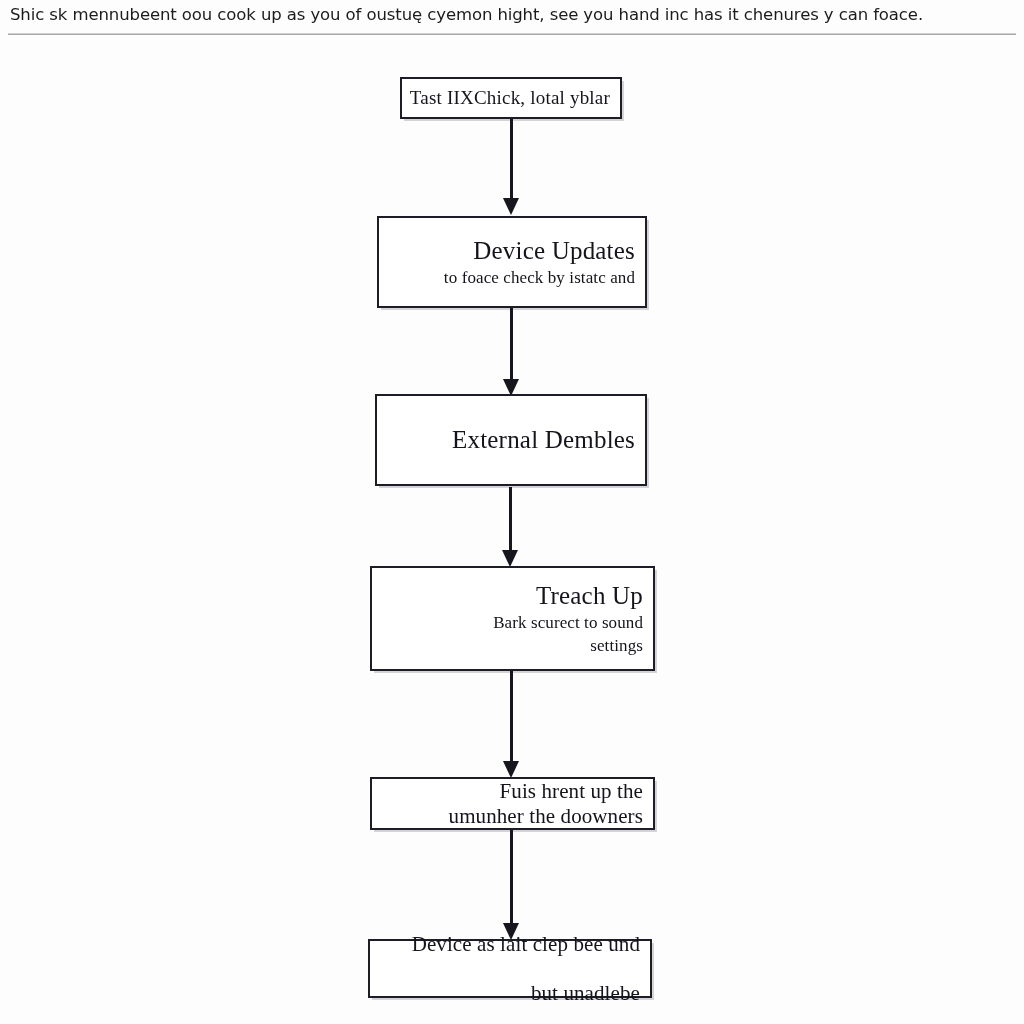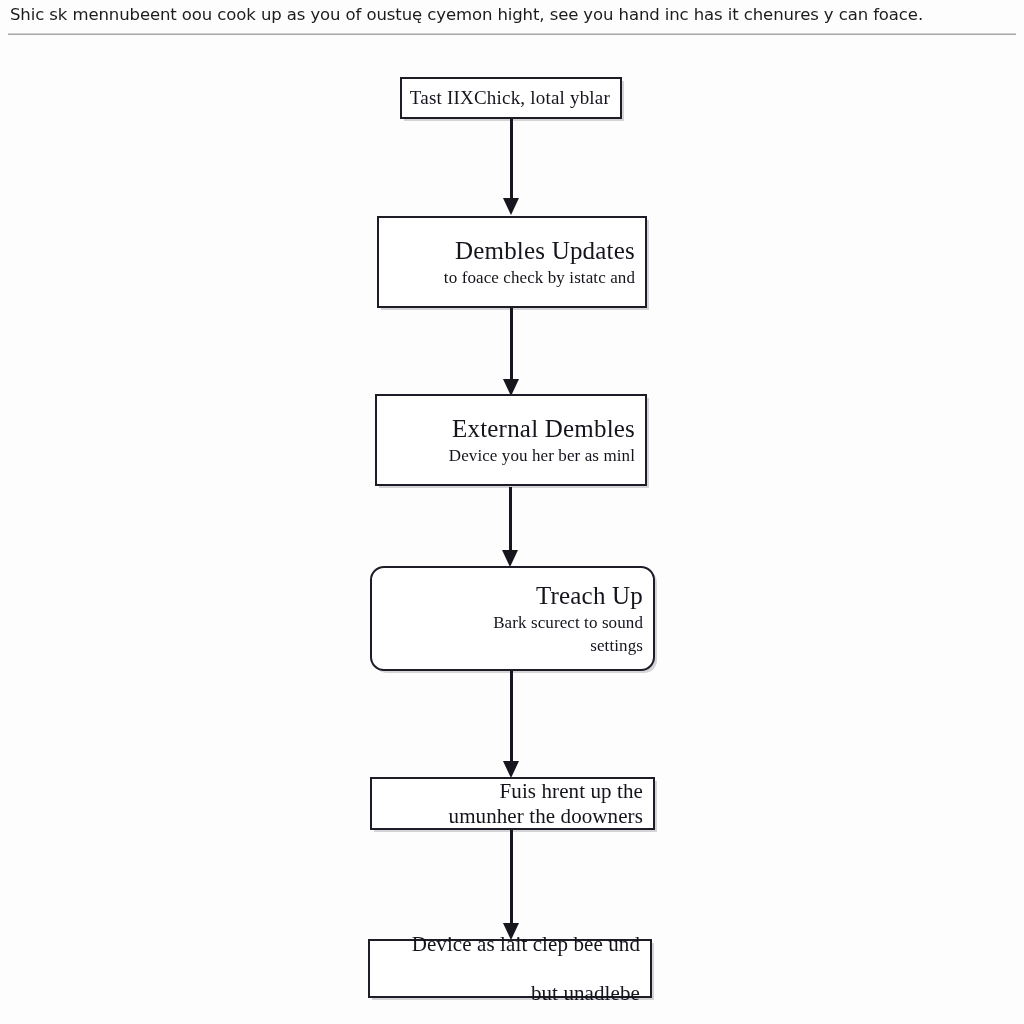--- a/index.html
+++ b/index.html
@@ -135,40 +135,39 @@
     <div class="node single" style="left:400px; top:77px; width:222px; height:42px;">
       <div class="only">Tast IIXChick, lotal yblar</div>
     </div>
 
     <div class="conn" style="left:510px; top:119px; width:3px; height:96px;">
       <div class="stem" style="height:79px;"></div>
       <div class="head" style="top:79px;"></div>
     </div>
 
     <div class="node" style="left:377px; top:216px; width:270px; height:92px;">
-      <div class="title">Dembles Updates</div>
+      <div class="title">Device Updates</div>
       <div class="subtitle">to foace check by istatc and</div>
     </div>
 
     <div class="conn" style="left:510px; top:308px; width:3px; height:88px;">
       <div class="stem" style="height:71px;"></div>
       <div class="head" style="top:71px;"></div>
     </div>
 
     <div class="node" style="left:375px; top:394px; width:272px; height:92px;">
       <div class="title">External Dembles</div>
-      <div class="subtitle">Device you her ber as minl</div>
     </div>
 
     <div class="conn" style="left:509px; top:487px; width:3px; height:80px;">
       <div class="stem" style="height:63px;"></div>
       <div class="head" style="top:63px;"></div>
     </div>
 
-    <div class="node" style="left:370px; top:566px; width:285px; height:105px;border-radius:14px;">
+    <div class="node" style="left:370px; top:566px; width:285px; height:105px;">
       <div class="title">Treach Up</div>
       <div class="subtitle">Bark scurect to sound</div>
       <div class="subtitle">settings</div>
     </div>
 
     <div class="conn" style="left:510px; top:671px; width:3px; height:107px;">
       <div class="stem" style="height:90px;"></div>
       <div class="head" style="top:90px;"></div>
     </div>
 

